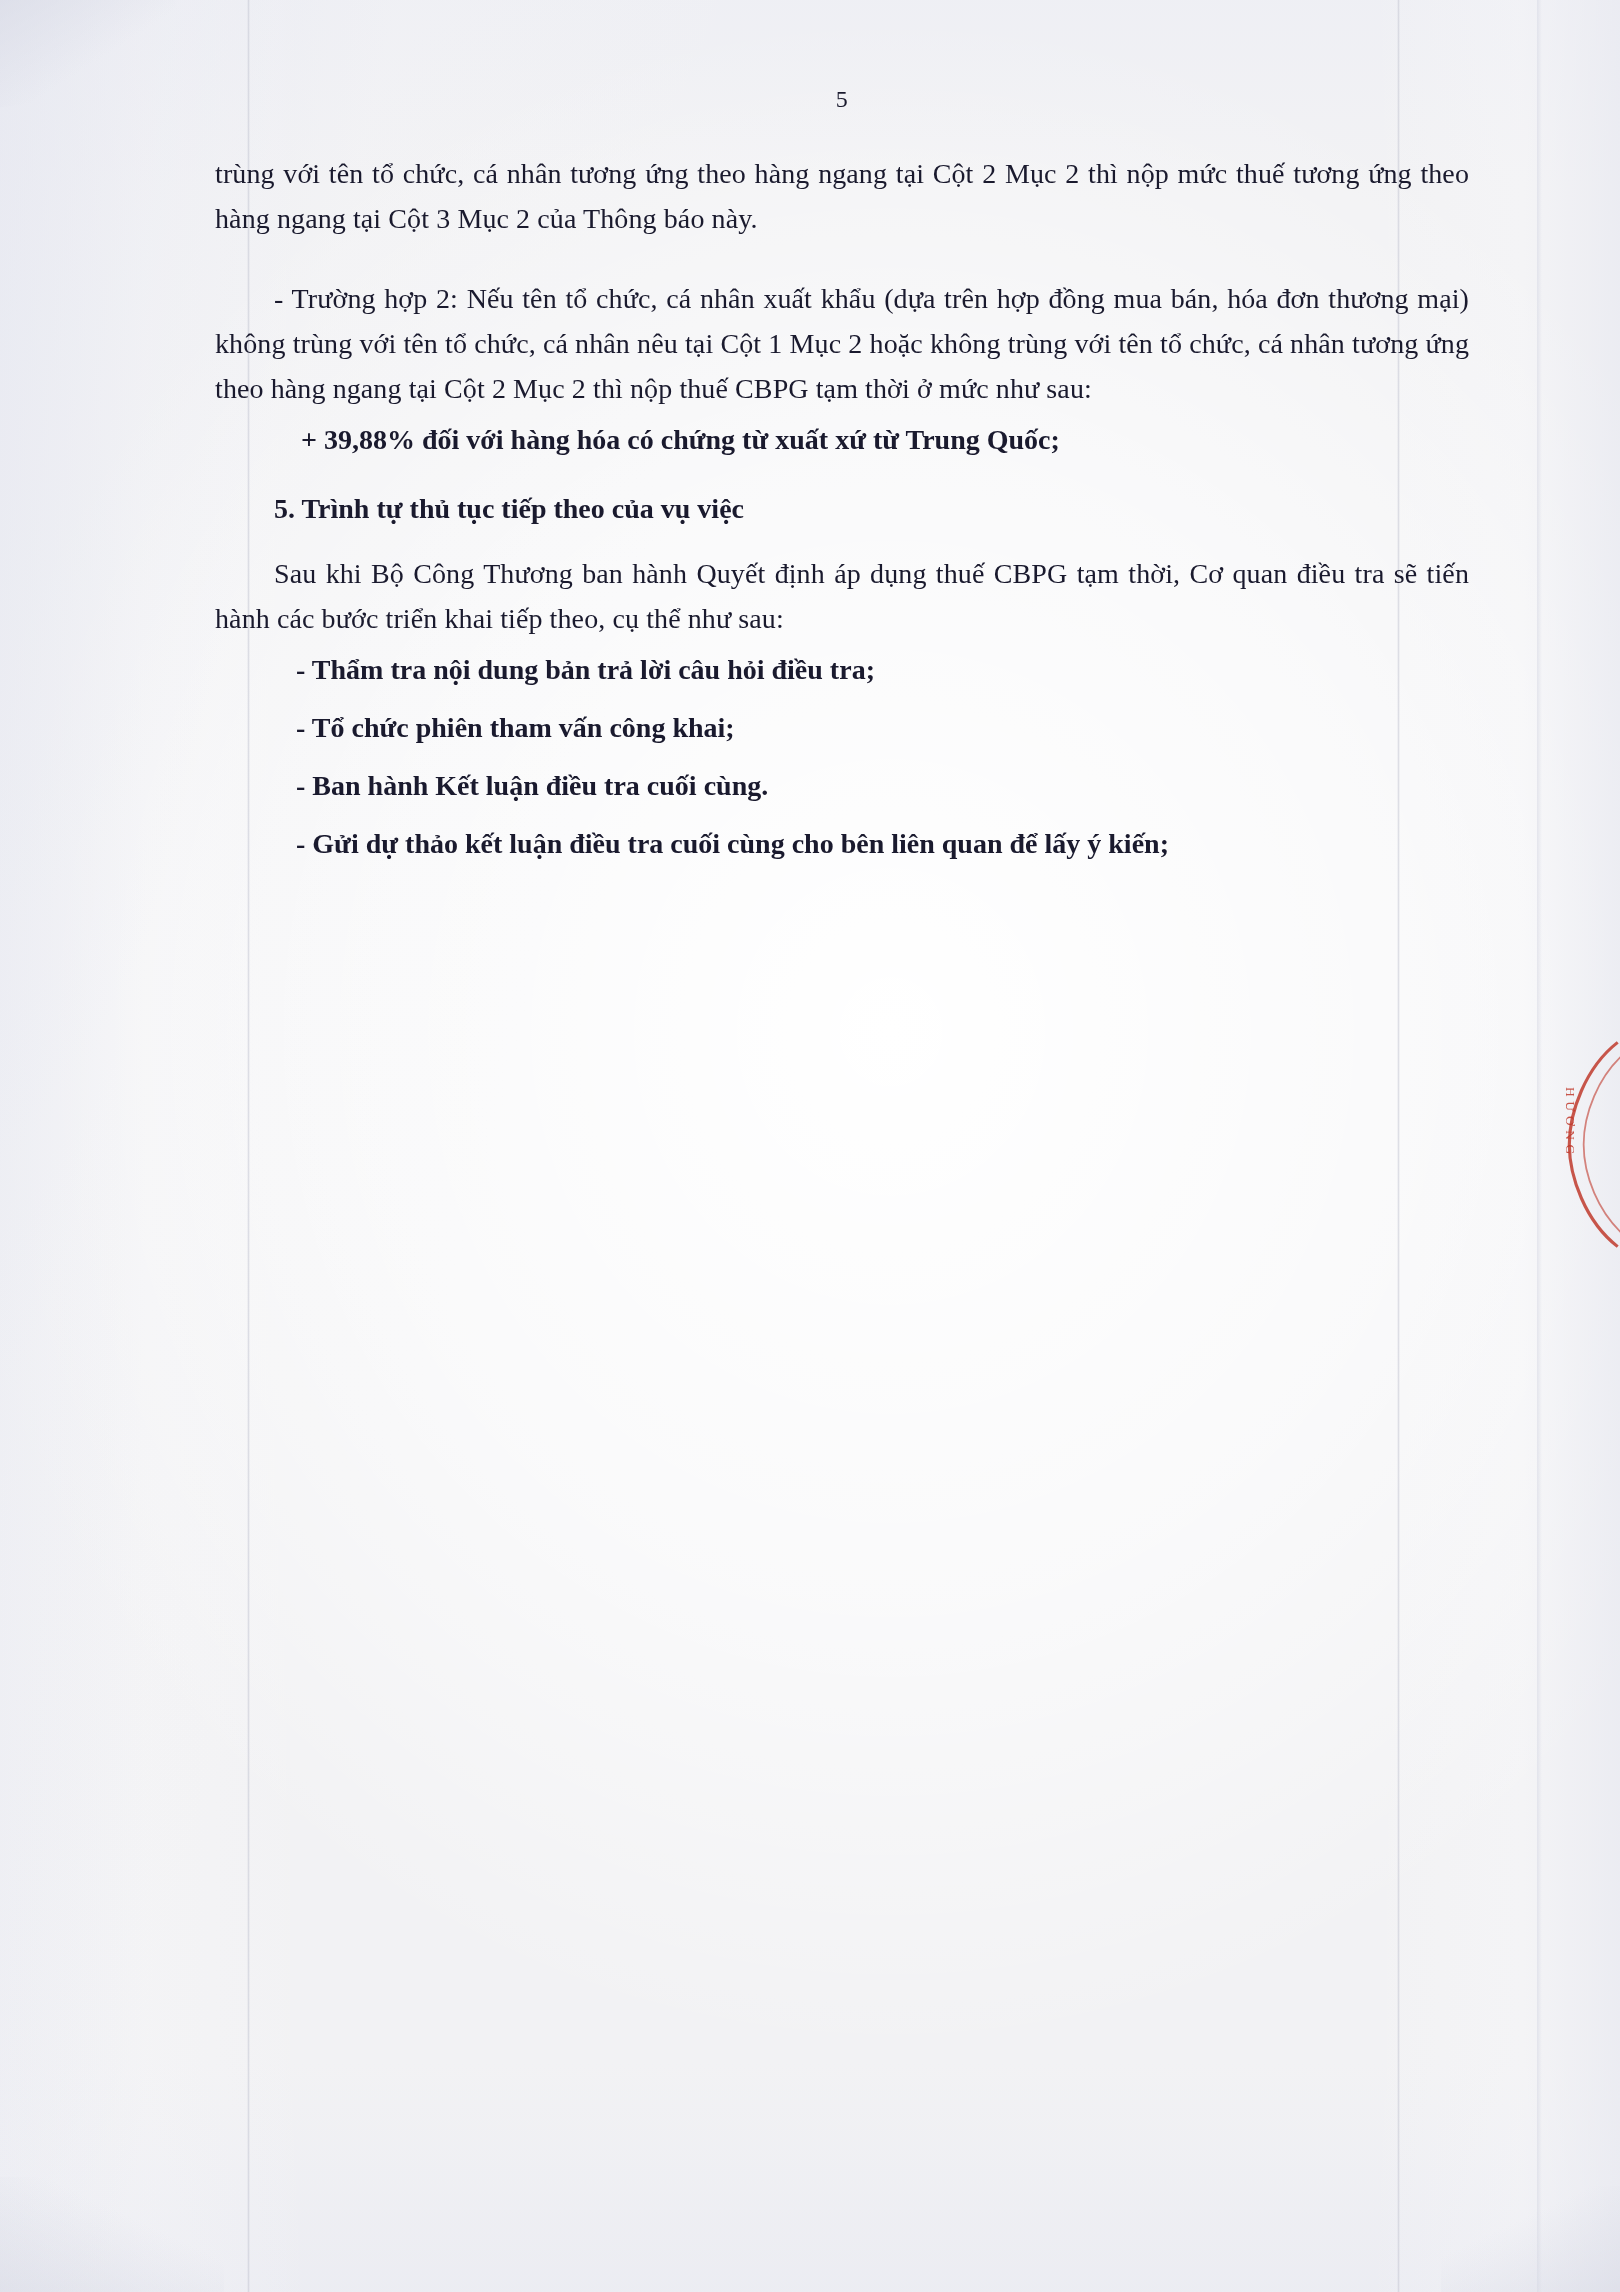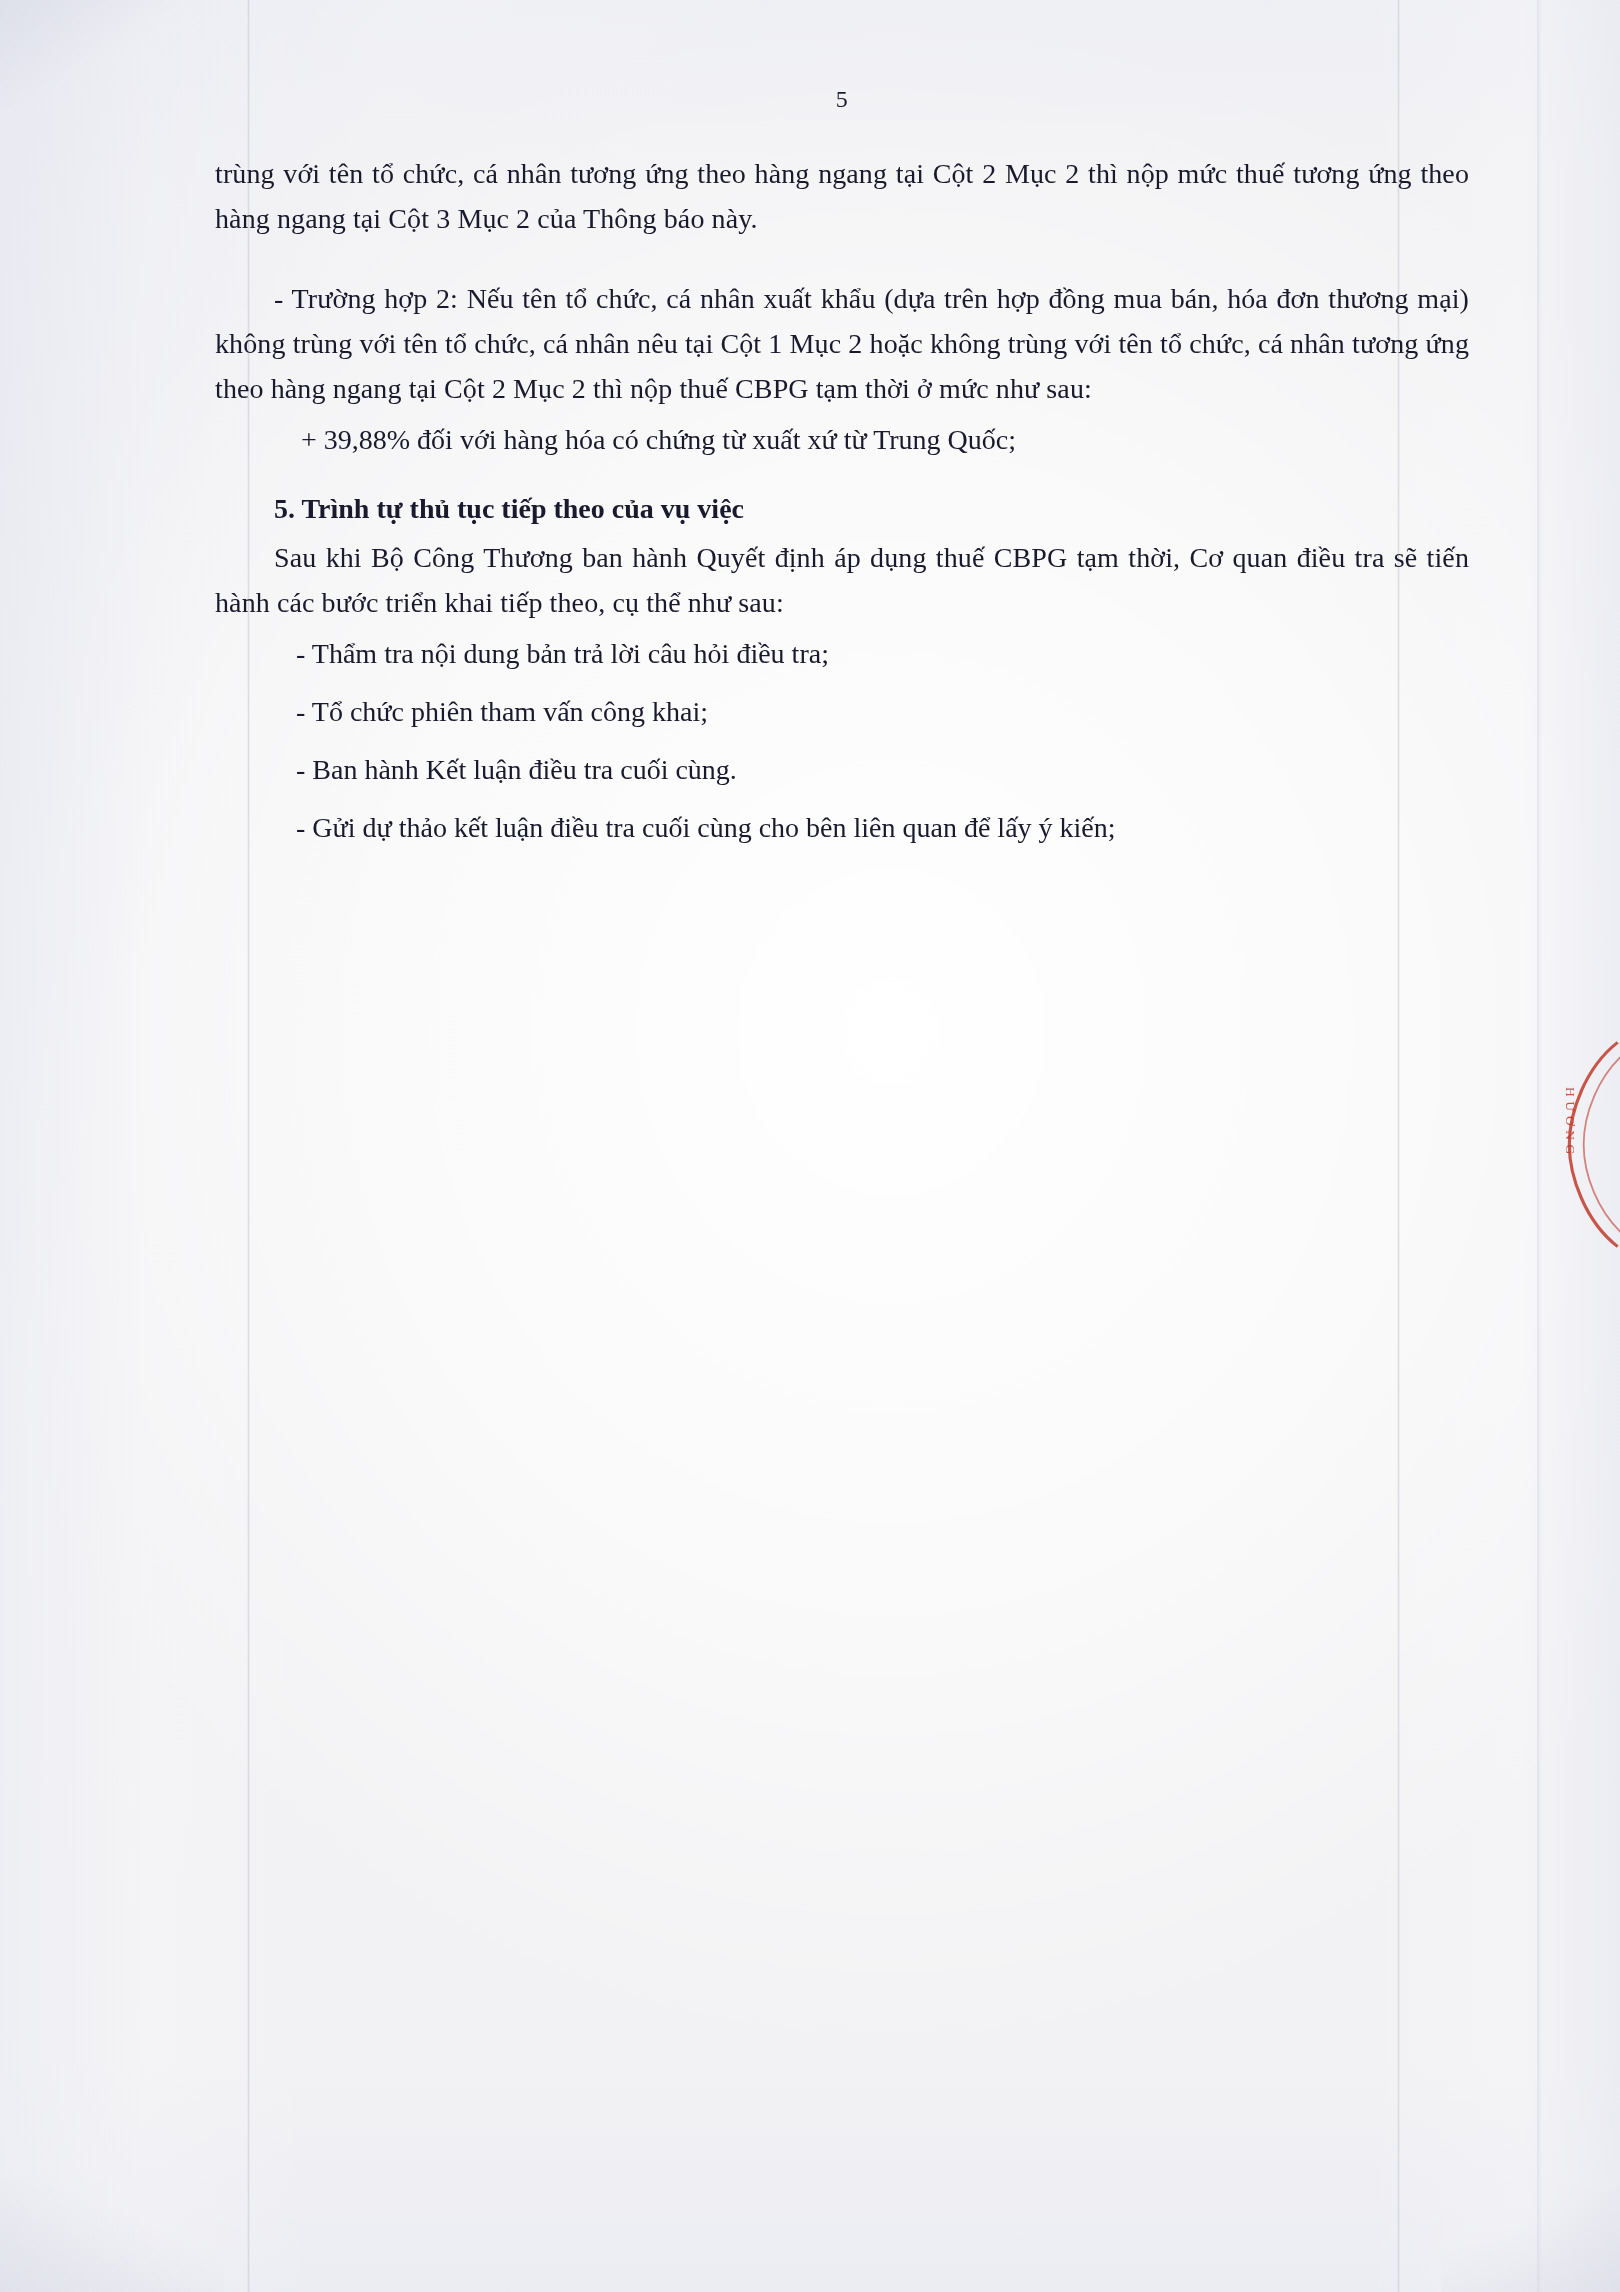--- a/index.html
+++ b/index.html
@@ -86,30 +86,31 @@
   }
   .spaced {
     margin-top: 34px;
   }
   .bullet {
     font-size: 28px;
     line-height: 1.62;
     margin: 0 0 12.5px 0;
     padding-left: 81px;
     text-align: left;
+    font-weight: bold;
   }
   .bullet.rate {
     padding-left: 86px;
     margin-bottom: 16px;
   }
   .section-heading {
     font-size: 28px;
     font-weight: bold;
     line-height: 1.62;
-    margin: 23px 0 4px 0;
+    margin: 23px 0 20px 0;
     padding-left: 59px;
   }
 
   
   #stamp {
     position: absolute;
     right: -5.4px;
     top: 1037px;
     width: 63px;
     height: 215px;

